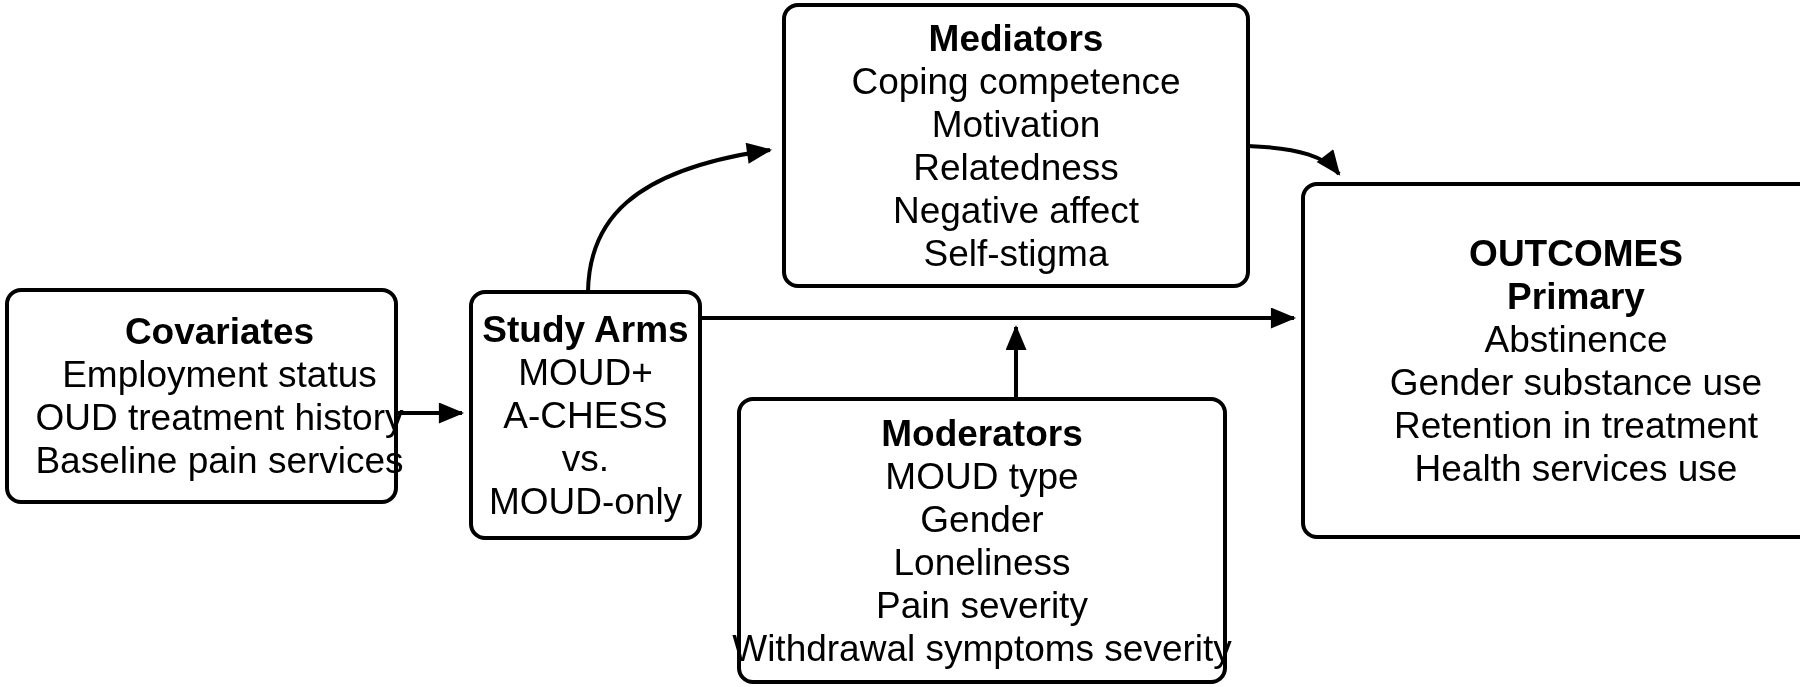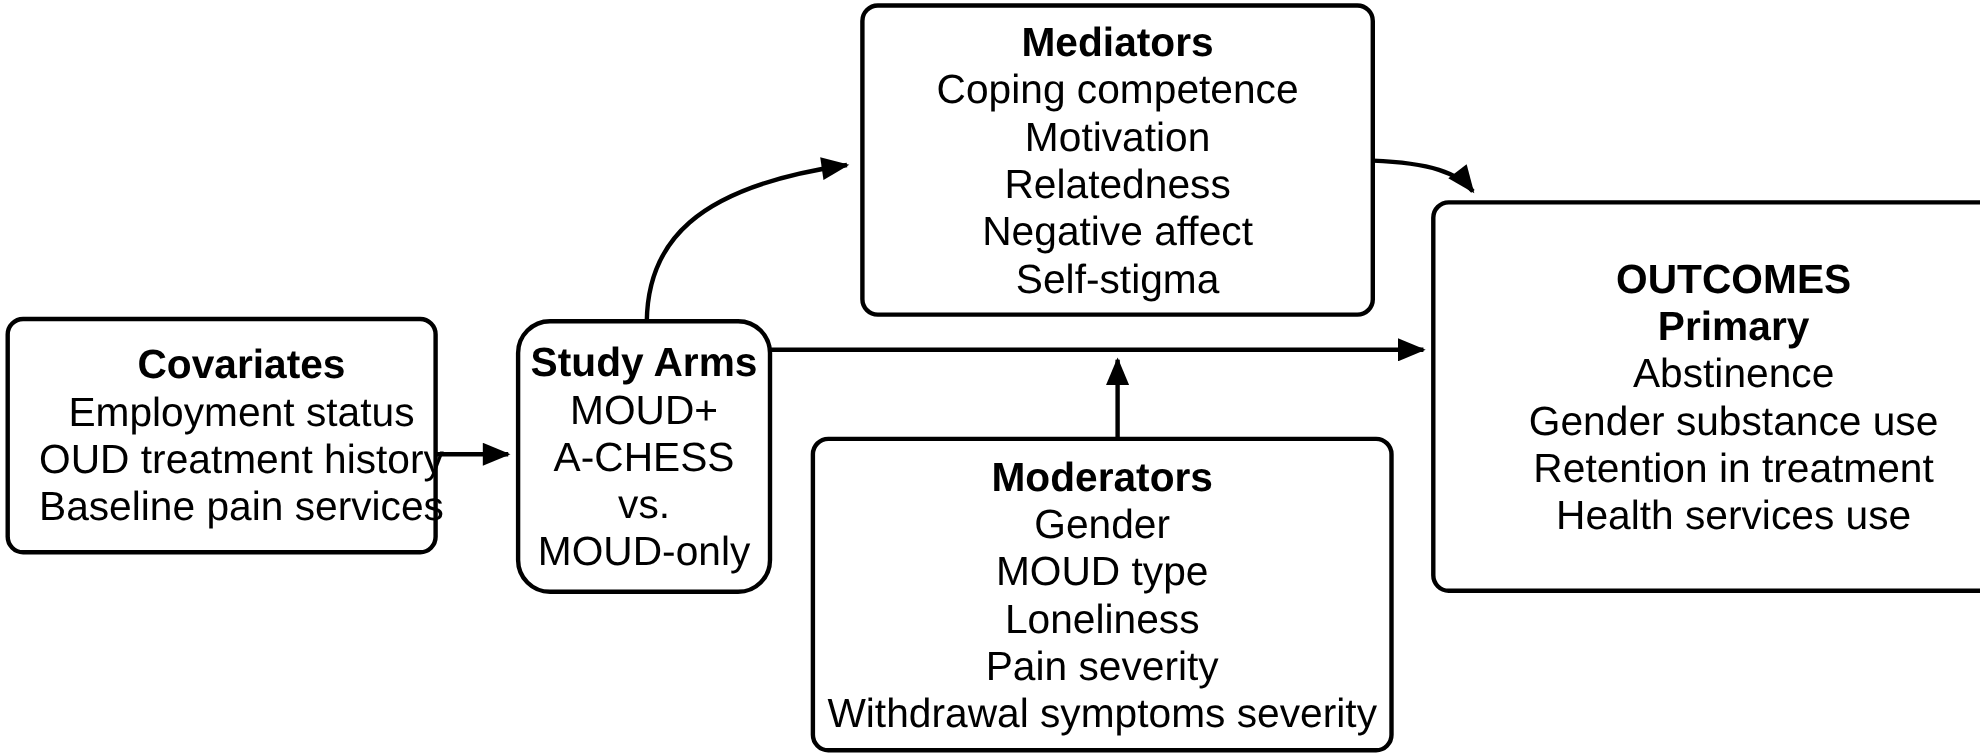--- a/index.html
+++ b/index.html
@@ -26,23 +26,23 @@
     flex-direction: column;
     justify-content: center;
     align-items: center;
     text-align: center;
     font-size: 37px;
     line-height: 43px;
     white-space: nowrap;
   }
   .node .bold { font-weight: 700; }
   #box-covariates { left: 5px;    top: 288px; width: 393px; height: 216px; padding-left: 36px; }
-  #box-study-arms { left: 469px;  top: 290px; width: 233px; height: 250px; border-radius: 31px; }
+  #box-study-arms { left: 469px;  top: 290px; width: 233px; height: 250px; }
   #box-mediators  { left: 782px;  top: 3px;   width: 468px; height: 285px; }
-  #box-moderators { left: 737px;  top: 397px; width: 530px; height: 287px; }
+  #box-moderators { left: 737px;  top: 397px; width: 490px; height: 287px; }
   #box-outcomes   { left: 1301px; top: 182px; width: 550px; height: 357px; }
   .arrow-layer {
     position: absolute;
     left: 0;
     top: 0;
     width: 1800px;
     height: 687px;
     pointer-events: none;
   }
 </style>
@@ -70,22 +70,22 @@
     <div class="bold">Mediators</div>
     <div>Coping competence</div>
     <div>Motivation</div>
     <div>Relatedness</div>
     <div>Negative affect</div>
     <div>Self-stigma</div>
   </div>
 
   <div class="node" id="box-moderators">
     <div class="bold">Moderators</div>
+    <div>MOUD type</div>
     <div>Gender</div>
-    <div>MOUD type</div>
     <div>Loneliness</div>
     <div>Pain severity</div>
     <div>Withdrawal symptoms severity</div>
   </div>
 
   <div class="node" id="box-outcomes">
     <div class="bold">OUTCOMES</div>
     <div class="bold">Primary</div>
     <div>Abstinence</div>
     <div>Gender substance use</div>

